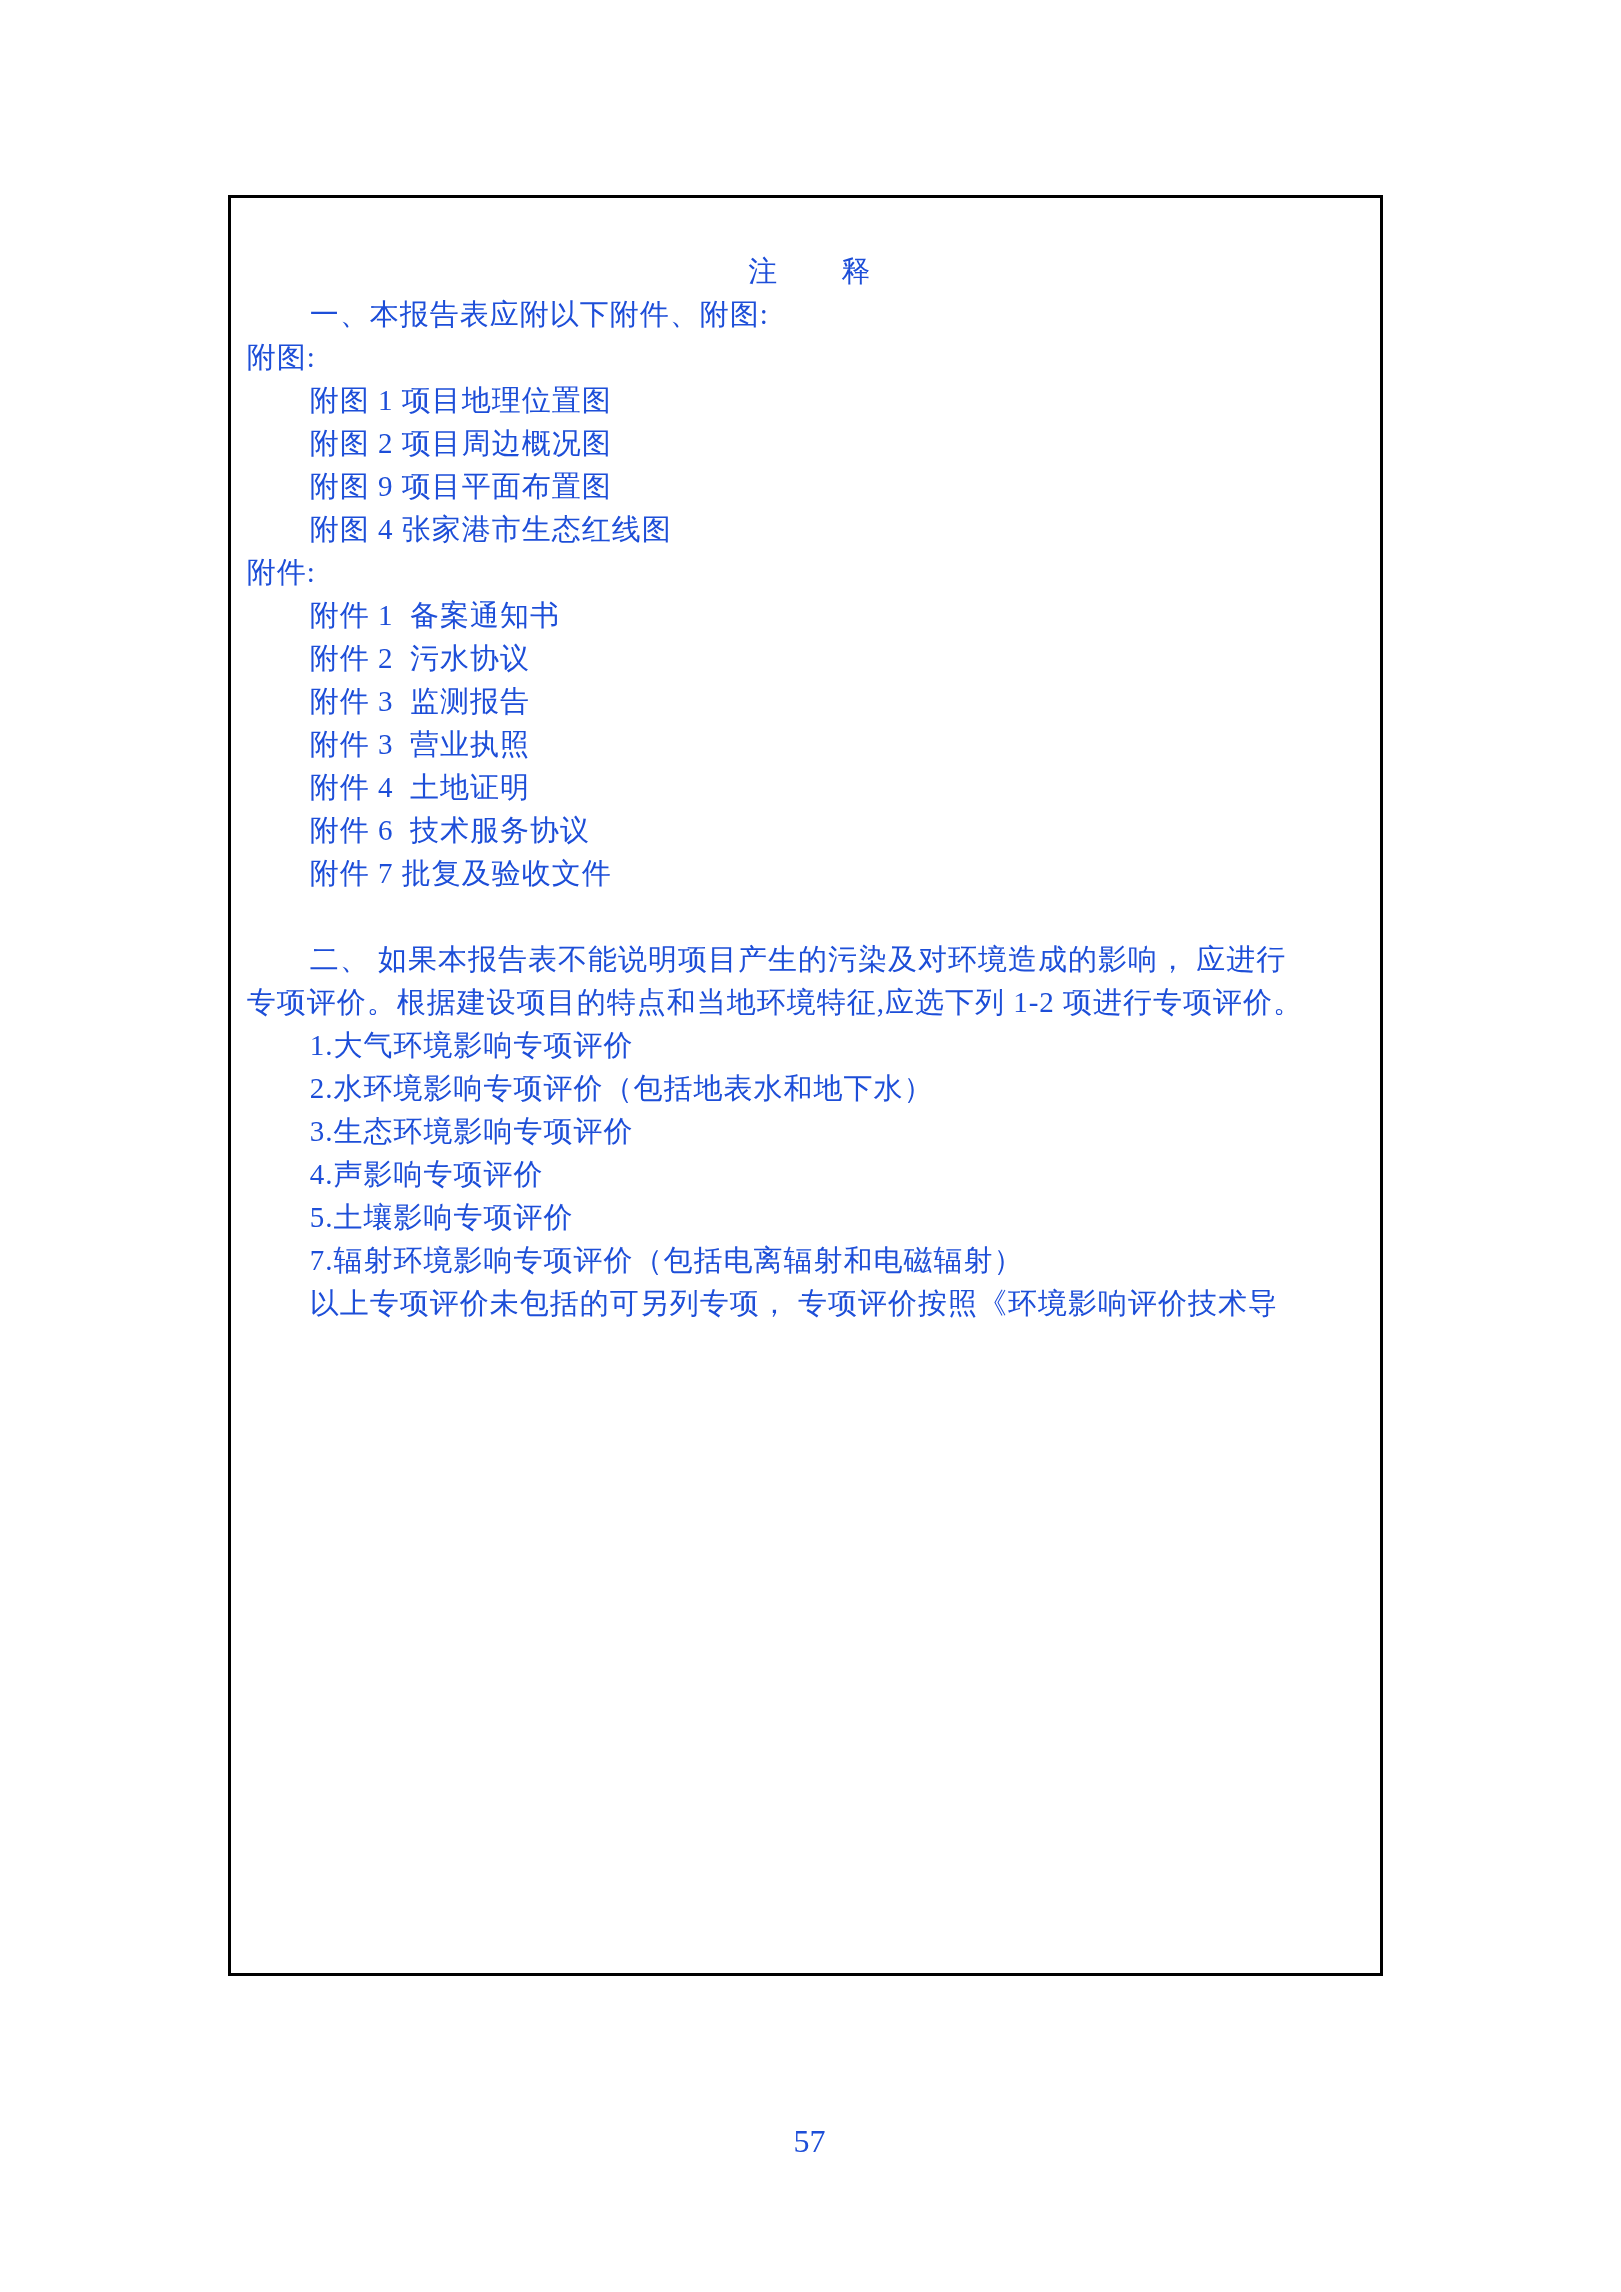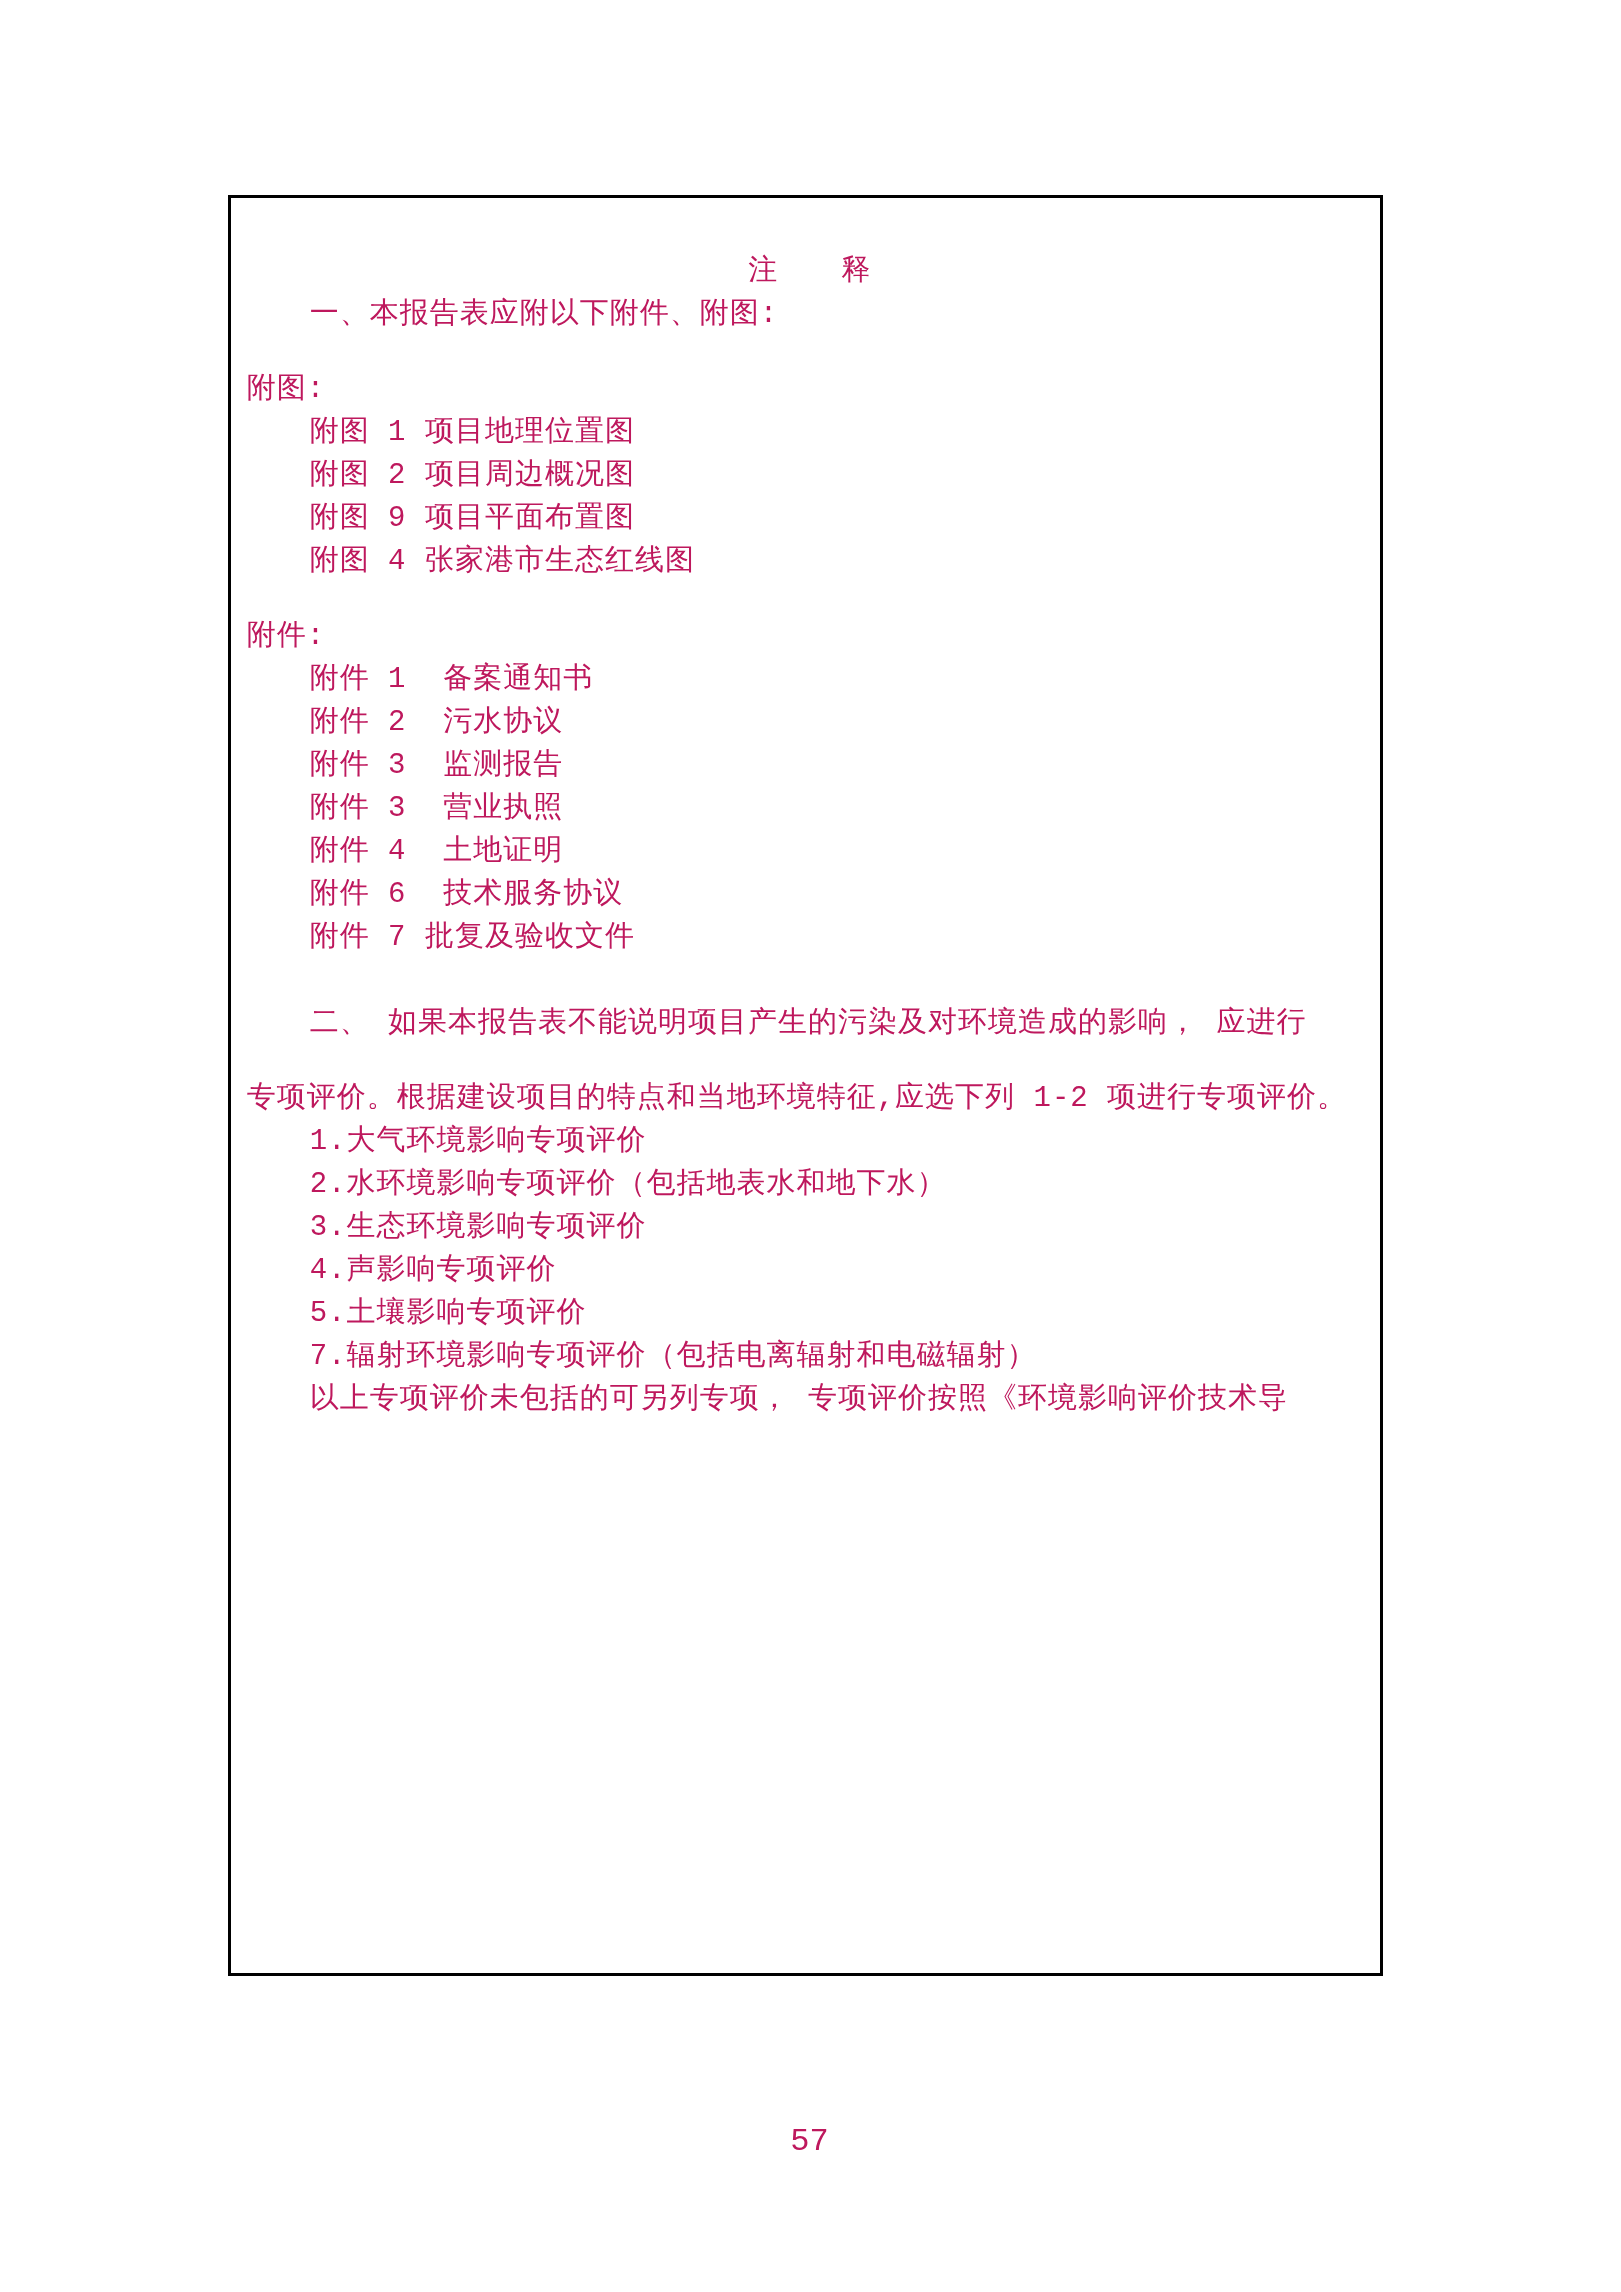--- a/index.html
+++ b/index.html
@@ -5,22 +5,22 @@
   html, body {
     margin: 0;
     padding: 0;
     background: #ffffff;
   }
   .page {
     position: relative;
     width: 1619px;
     height: 2293px;
     background: #ffffff;
-    color: #be185d;
-    font-family: Liberation Mono, monospace;
+    color: #1d4ed8;
+    font-family: Liberation Serif, serif;
     overflow: hidden;
   }
   .note-box {
     position: absolute;
     left: 228px;
     top: 195px;
     width: 1149px;
     height: 1775px;
     border: 3.9px solid #000000;
     background: #ffffff;
@@ -40,21 +40,20 @@
   }
   .line.title {
     text-align: center;
     letter-spacing: 2px;
   }
   .line.indent {
     padding-left: 63px;
   }
   .line.flush {
     padding-left: 0;
-    margin-top: 32px;
   }
   .line.blank {
     height: 43px;
   }
   .page-number {
     position: absolute;
     left: 0;
     top: 2125px;
     width: 100%;
     text-align: center;

